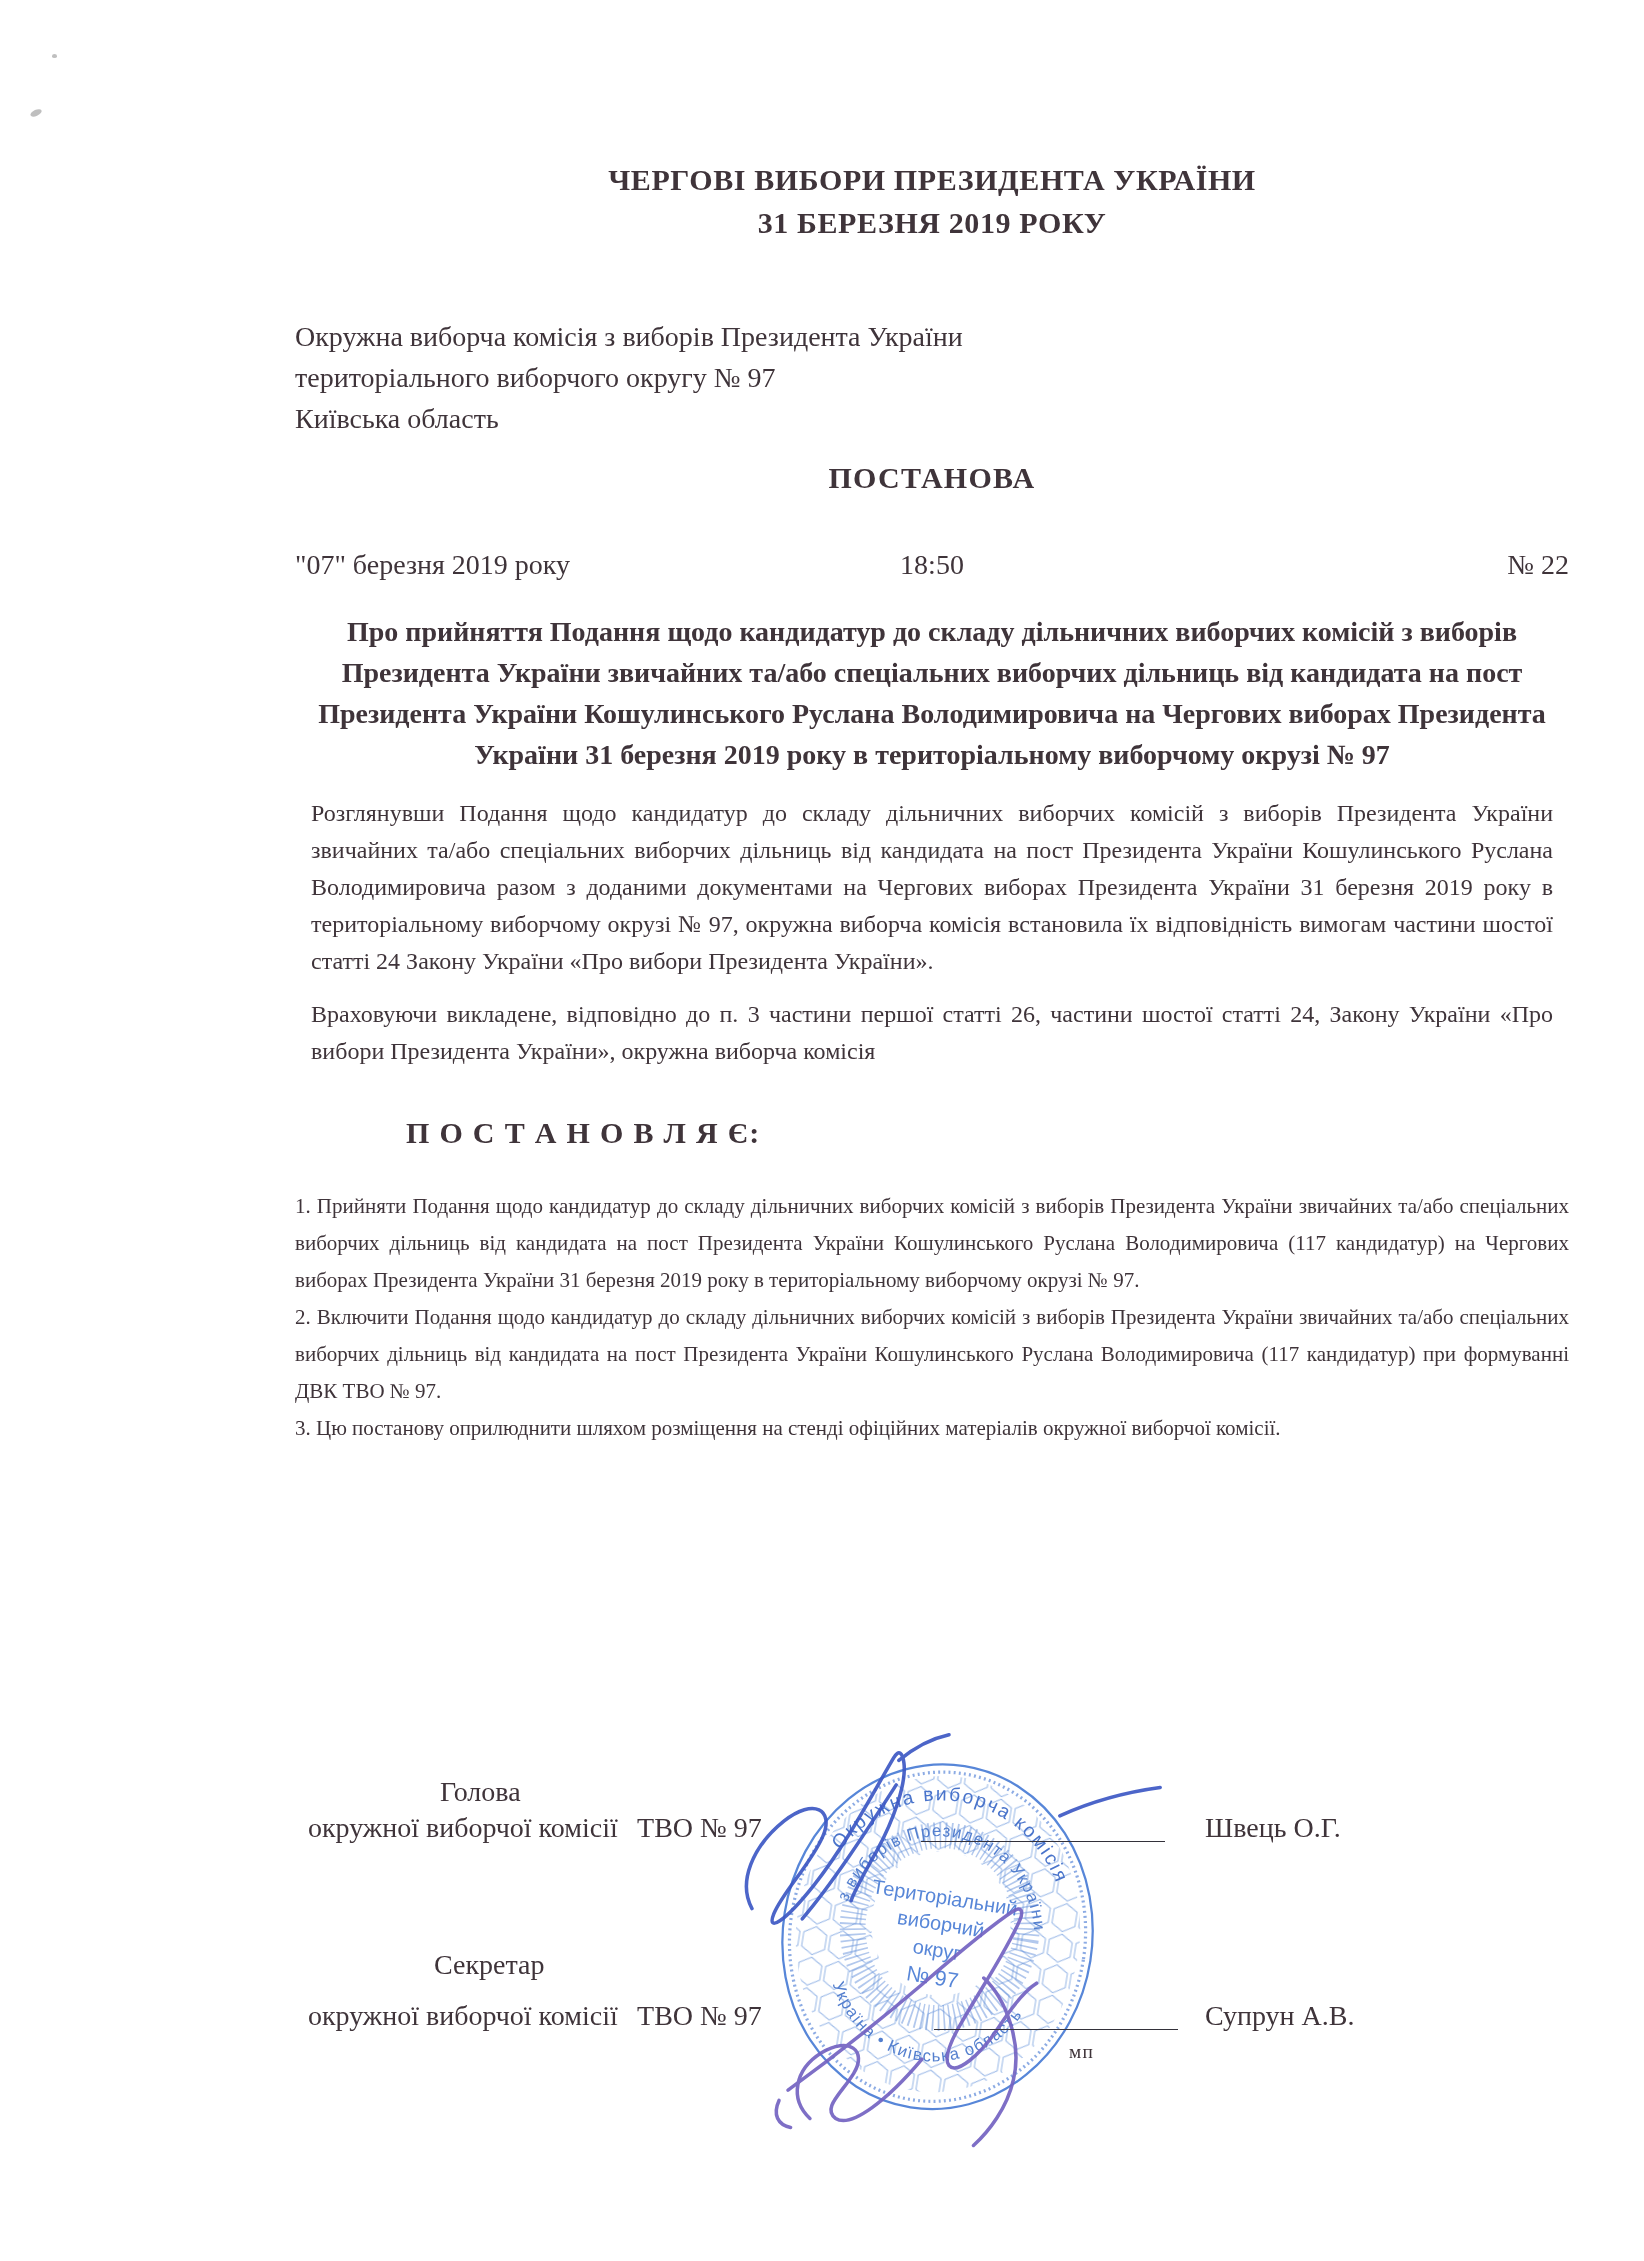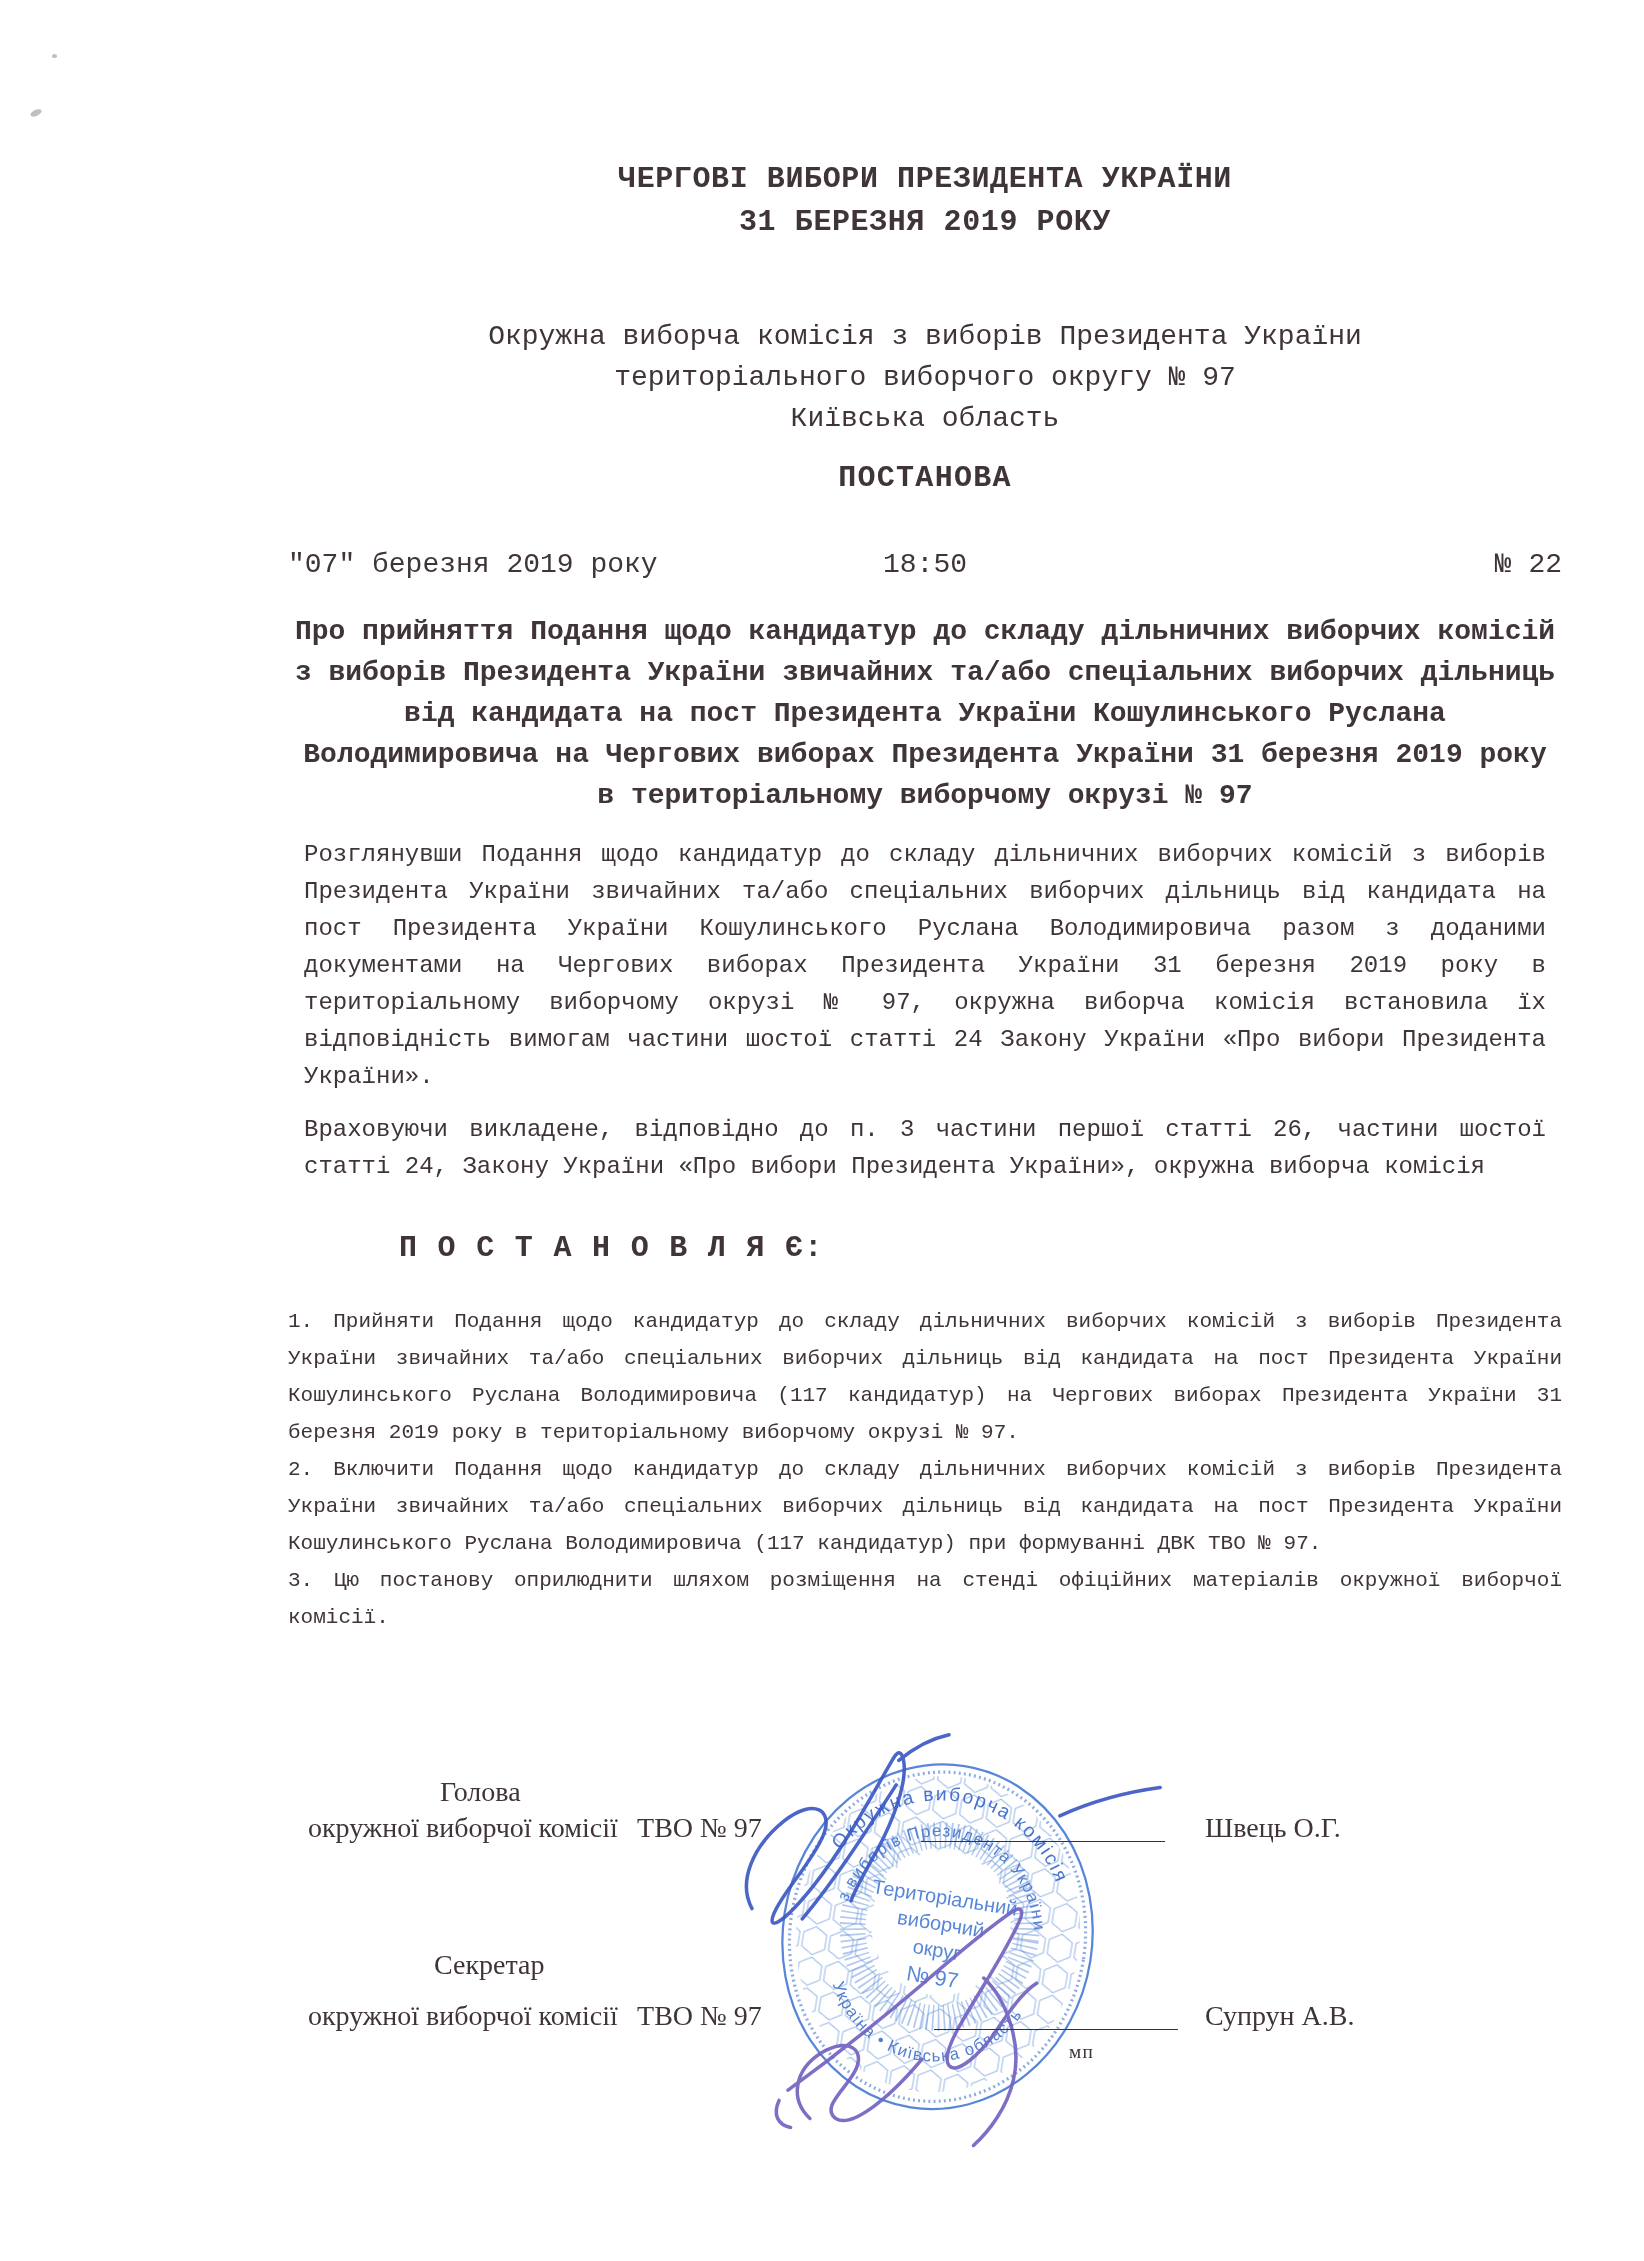--- a/index.html
+++ b/index.html
@@ -5,24 +5,24 @@
   html,body{margin:0;padding:0;}
   body{
     width:1644px;height:2261px;
     background:#ffffff;
     font-family:"Liberation Serif", serif;
     color:#3f343a;
     position:relative;
     overflow:hidden;
   }
   .page{position:absolute;inset:0;}
-  .content{position:absolute;left:288px;top:0;width:1274px;font-family:Liberation Mono, monospace;}
+  .content{position:absolute;left:295px;top:0;width:1274px;}
 
   .doc-header{margin-top:158px;text-align:center;font-weight:bold;font-size:30px;line-height:43px;letter-spacing:0.6px;}
-  .commission{margin-top:72px;text-align:center;font-size:28px;line-height:41px;}
+  .commission{margin-top:72px;font-size:28px;line-height:41px;}
   .doc-type{margin-top:19.3px;text-align:center;font-weight:bold;font-size:30px;line-height:40px;letter-spacing:1.3px;}
   .city{margin-top:5.2px;text-align:center;font-size:28px;line-height:37px;}
 
   .meta-row{margin-top:48px;display:flex;align-items:baseline;font-size:28px;line-height:37px;}
   .meta-left{flex:1;text-align:left;}
   .meta-center{flex:0 0 auto;}
   .meta-right{flex:1;text-align:right;}
 
   .subject{margin-top:28px;text-align:center;font-weight:bold;font-size:28px;line-height:41px;}
 

